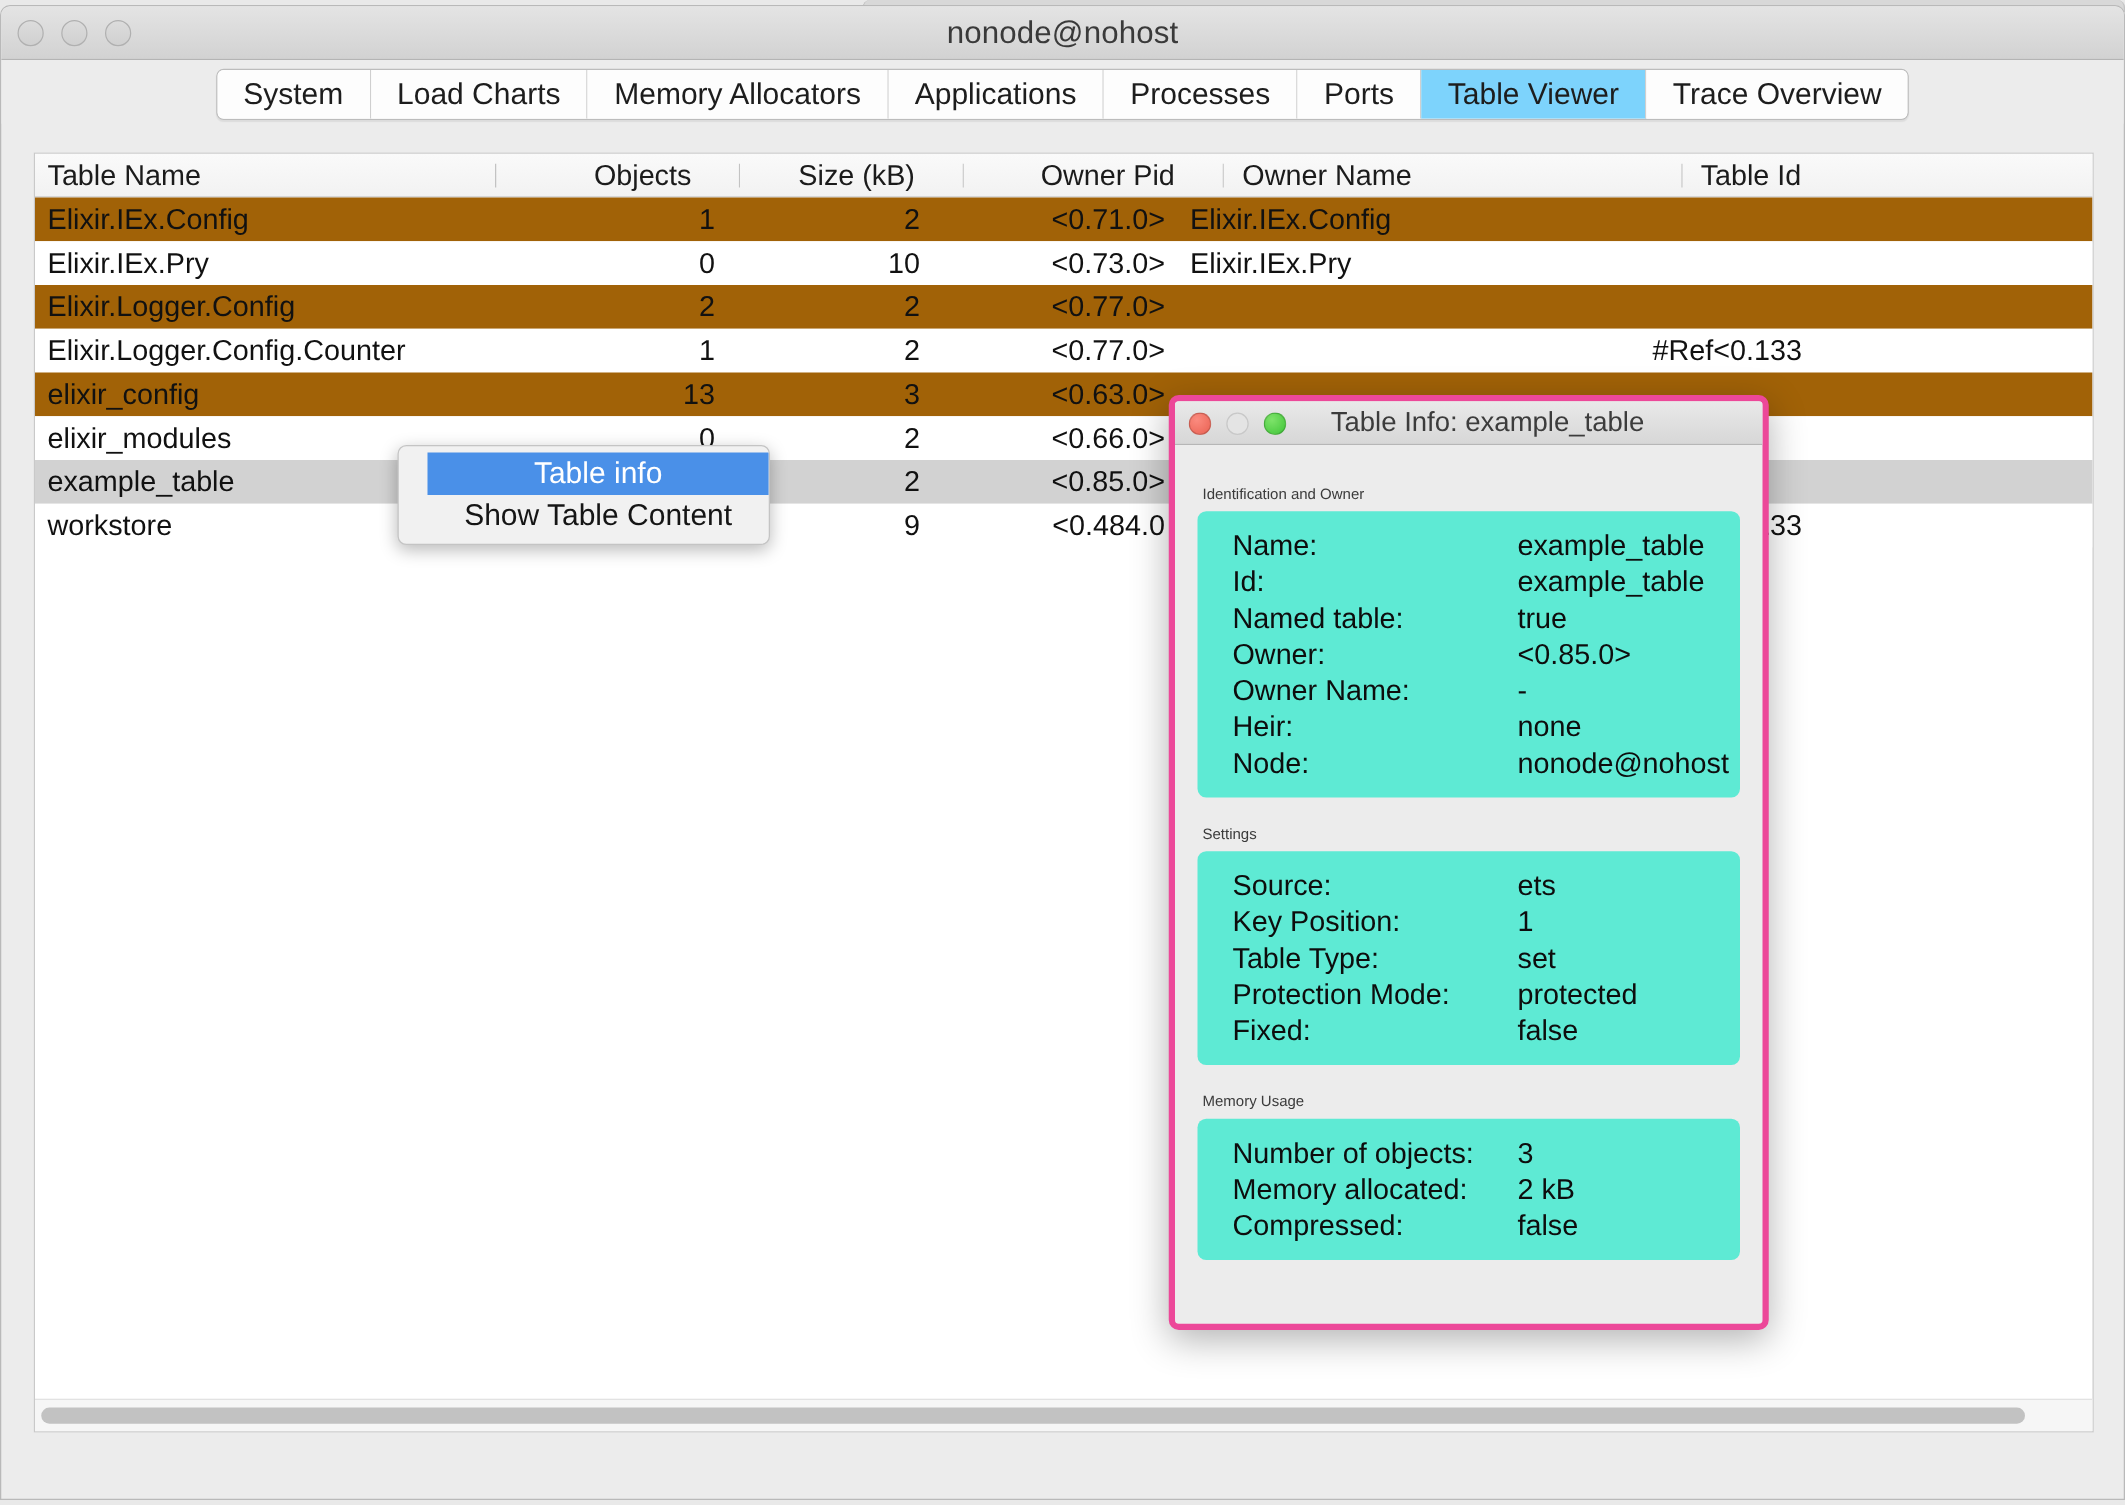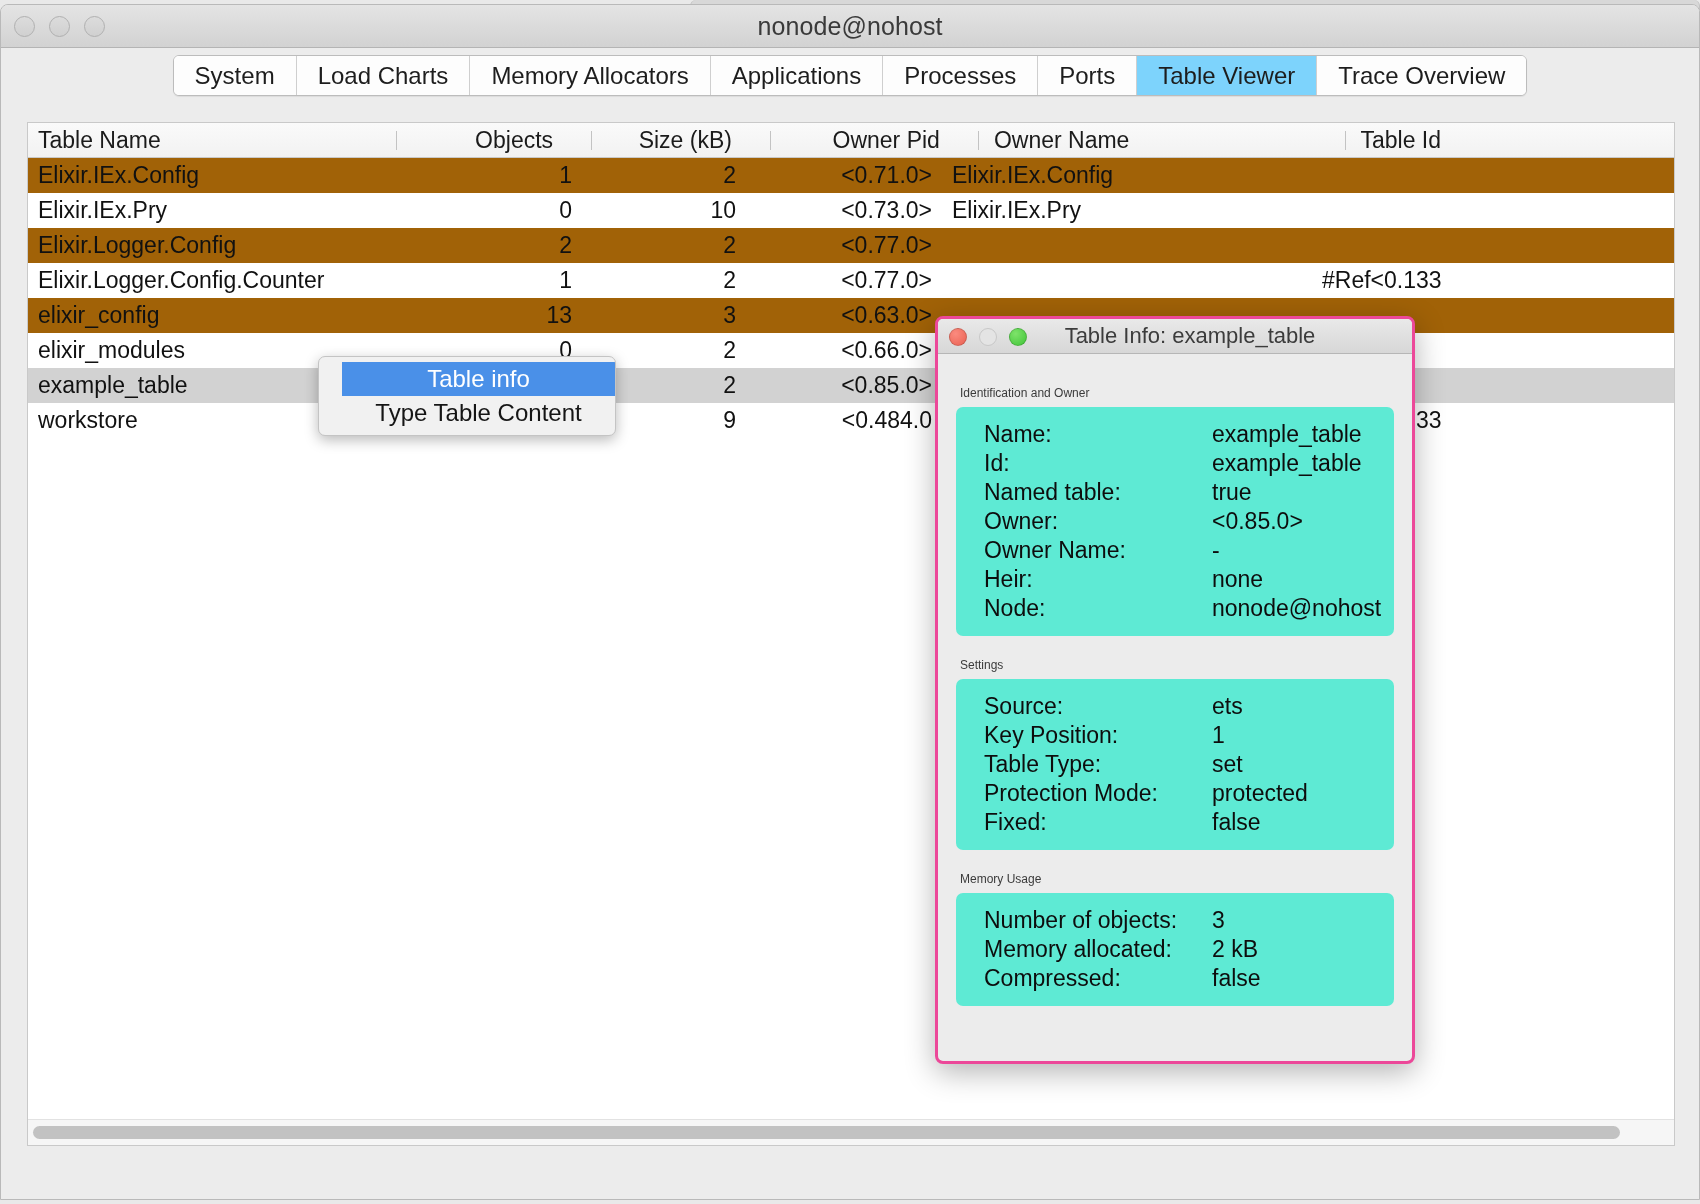--- a/index.html
+++ b/index.html
@@ -227,21 +227,21 @@
   }
 
   
   .dialog {
     position: absolute;
     left: 935px;
     top: 316px;
     width: 480px;
     height: 748px;
     background: #ececec;
-    border: 3px solid #ec4899;
+    border: 5px solid #ec4899;
     border-radius: 8px;
     box-shadow: 0 8px 30px rgba(0,0,0,0.30);
     overflow: hidden;
     z-index: 60;
   }
   .dlg-titlebar {
     position: relative;
     height: 35px;
     background: linear-gradient(to bottom, #e9e9e9 0%, #d7d7d7 100%);
     border-bottom: 1px solid #b6b6b6;
@@ -419,21 +419,21 @@
 
       <div class="hscroll-track">
         <div class="hscroll-thumb"></div>
       </div>
     </div>
 
   </div>
 
   <div class="context-menu">
     <div class="menu-item highlight">Table info</div>
-    <div class="menu-item">Type Table Content</div>
+    <div class="menu-item">Show Table Content</div>
   </div>
 
   <div class="dialog">
 
     <div class="dlg-titlebar">
       <div class="dlg-traffic">
         <div class="dlg-light red"></div>
         <div class="dlg-light yellow"></div>
         <div class="dlg-light green"></div>
       </div>

